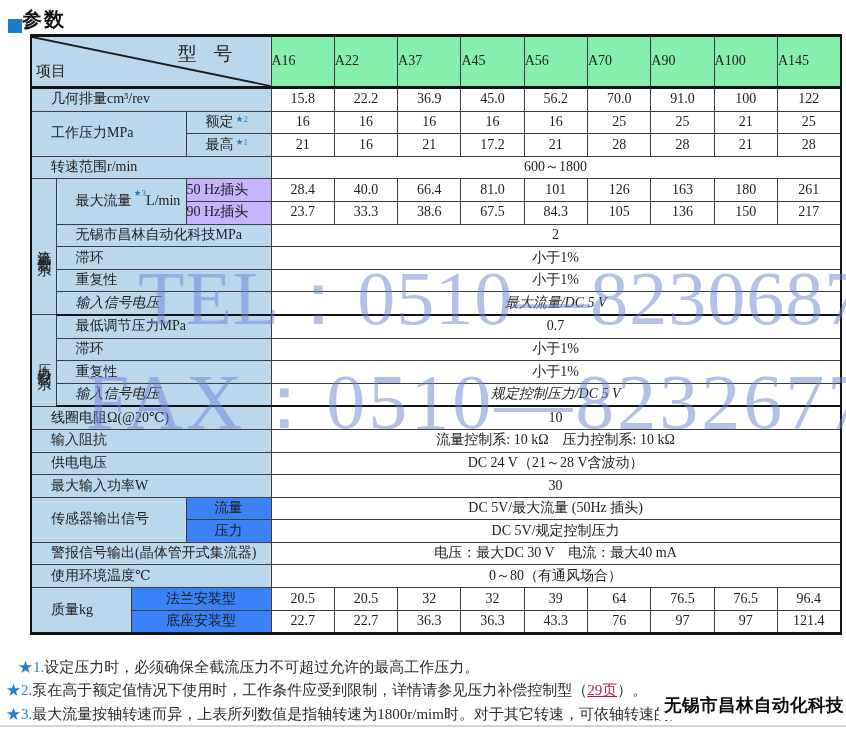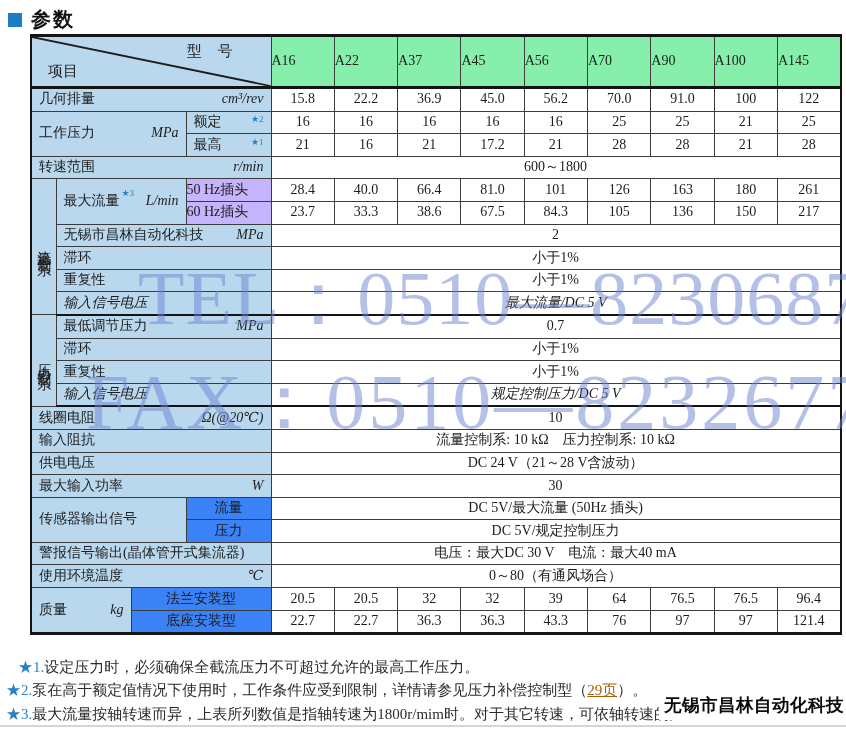--- a/index.html
+++ b/index.html
@@ -1,47 +1,47 @@
 <!DOCTYPE html>
 <html><head>
 <meta charset="utf-8">
 <style>
   html,body{margin:0;padding:0;}
   body{width:846px;height:732px;position:relative;background:#ffffff;overflow:hidden;
        font-family:"Liberation Serif","DejaVu Serif",serif;color:#1c1c1c;}
-  .title-row{position:absolute;left:8px;top:6px;display:flex;align-items:center;gap:9px;}
+  .title-row{position:absolute;left:8px;top:6px;display:flex;align-items:flex-end;}
   .title-sq{width:14px;height:14px;background:#1a7dc5;display:inline-block;}
   .title-text{font-family:"Liberation Sans","DejaVu Sans",sans-serif;font-weight:bold;
               font-size:20px;color:#111;letter-spacing:2px;}
   table.spec{position:absolute;left:30px;top:34px;width:810px;border-collapse:collapse;
              table-layout:fixed;border:2px solid #141414;border-top-width:3px;border-bottom-width:3px;}
   table.spec td{border:1px solid #3c3c3c;padding:0;font-size:14px;height:21.6px;
                 line-height:1.05;overflow:hidden;white-space:nowrap;}
   tr.hdr td{height:49px;border-bottom:3px solid #141414;}
   tr.thick td{border-bottom:2.5px solid #141414;font-style:italic;}
   td.lb{background:#b9d8ee;}
   td.v{background:#ffffff;text-align:center;}
-  .split{display:flex;justify-content:space-between;align-items:center;padding:0 7px;height:100%;}
+  .split{display:flex;align-items:center;padding:0 19px;height:100%;}
   .split .nm{text-align:left;}
-  .split .un{text-align:right;font-style:italic;}
+  .split .un{text-align:right;}
   td.sub{background:#c4b5fd;padding-left:8px;}
   td.subc{background:#3b82f6;text-align:center;}
   td.vl{background:#b9d8ee;vertical-align:middle;}
   .vtext{writing-mode:vertical-lr;text-orientation:upright;margin:0 auto;letter-spacing:3px;
          font-size:14px;line-height:1;}
   sup.star{color:#2a7fc2;font-size:9px;line-height:0;position:relative;top:-3px;margin-left:2px;}
   .corner{background:#b9d8ee;position:relative;}
   .corner svg{position:absolute;left:0;top:0;width:100%;height:100%;}
-  .corner .c-top{position:absolute;top:7px;right:32px;font-size:15px;letter-spacing:6px;}
-  .corner .c-bot{position:absolute;bottom:6px;left:16px;font-size:15px;text-align:right;}
+  .corner .c-top{position:absolute;top:7px;right:32px;font-size:19px;letter-spacing:6px;}
+  .corner .c-bot{position:absolute;bottom:6px;left:4px;font-size:15px;text-align:right;}
   .hdr-model{background:#86efac;font-size:14px;}
   .notes{position:absolute;left:6px;top:652px;width:840px;font-size:15px;color:#2b2b2b;}
   .note{position:absolute;left:0;white-space:nowrap;}
   .note .mk{color:#2a7fc2;}
-  .note .pg{color:#a16207;text-decoration:underline;}
+  .note .pg{color:#be185d;text-decoration:underline;}
   .n1{top:6px;margin-left:12px;} .n2{top:29px;} .n3{top:53px;}
   .watermark{position:absolute;font-family:"Liberation Serif","DejaVu Serif",serif;
              color:rgba(108,130,208,0.5);z-index:5;pointer-events:none;white-space:nowrap;}
   .wm1{left:138px;top:248px;font-size:76px;letter-spacing:1px;}
   .wm2{left:86px;top:350px;font-size:78px;letter-spacing:3px;}
   .company{position:absolute;right:0;top:690px;z-index:6;background:#ffffff;
            font-family:"Liberation Sans","DejaVu Sans",sans-serif;font-weight:bold;
            font-size:17.5px;color:#0a0a0a;padding:3px 2px 3px 5px;letter-spacing:0.5px;}
   .bottom-rule{position:absolute;left:0;top:725px;width:846px;height:2px;background:#d5d5d5;}
 </style>
@@ -174,21 +174,21 @@
     <td class="v">40.0</td>
     <td class="v">66.4</td>
     <td class="v">81.0</td>
     <td class="v">101</td>
     <td class="v">126</td>
     <td class="v">163</td>
     <td class="v">180</td>
     <td class="v">261</td>
   </tr>
   <tr>
-    <td class="sub">60 Hz插头</td>
+    <td class="sub">90 Hz插头</td>
     <td class="v">23.7</td>
     <td class="v">33.3</td>
     <td class="v">38.6</td>
     <td class="v">67.5</td>
     <td class="v">84.3</td>
     <td class="v">105</td>
     <td class="v">136</td>
     <td class="v">150</td>
     <td class="v">217</td>
   </tr>

